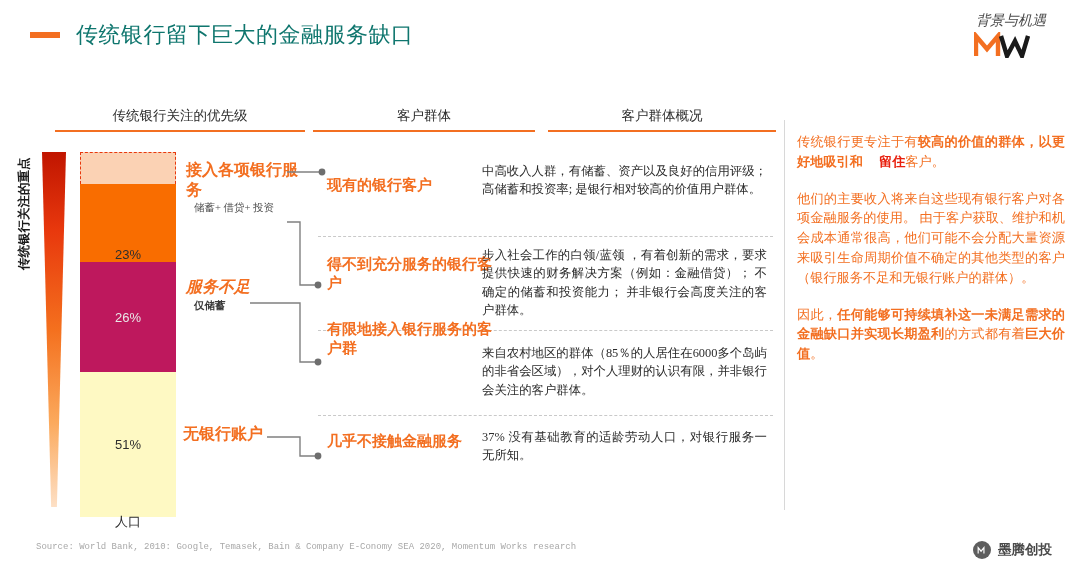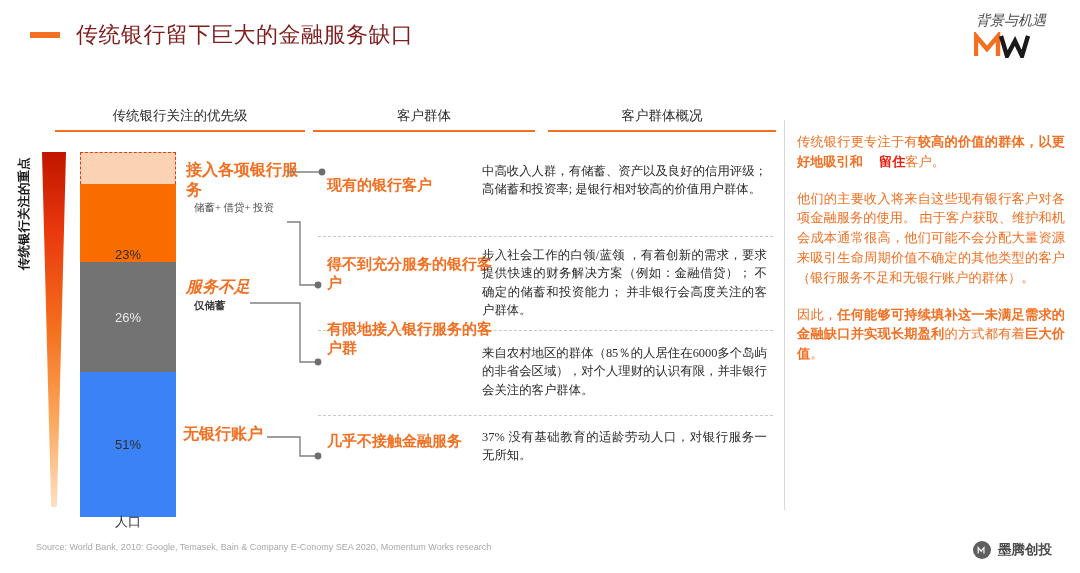--- a/index.html
+++ b/index.html
@@ -11,21 +11,21 @@
     position:relative;
     overflow:hidden;
   }
   .slide { position:absolute; inset:0; }
 
   
   .title-bar { position:absolute; left:30px; top:20px; display:flex; align-items:center; }
   .title-dash { width:30px; height:6px; background:#F36F21; margin-right:16px; }
   .title-text {
     font-family:"Liberation Serif","DejaVu Serif",serif;
-    font-size:22px; color:#7f1d1d; letter-spacing:0.5px; white-space:nowrap;
+    font-size:22px; color:#0f766e; letter-spacing:0.5px; white-space:nowrap;
   }
   .kicker {
     position:absolute; right:34px; top:12px;
     font-size:14px; font-style:italic; color:#4a4a4a;
     font-family:"Liberation Serif","DejaVu Serif",serif;
   }
   .logo { position:absolute; right:50px; top:32px; width:56px; height:26px; }
 
   
   .colhead { position:absolute; text-align:center; }
@@ -60,23 +60,23 @@
 
   
   .bar { position:absolute; left:80px; top:152px; width:96px; }
   .seg { position:relative; display:flex; align-items:center; justify-content:center; }
   .seg .pct {
     font-size:13px; font-family:"Liberation Sans","DejaVu Sans",sans-serif;
   }
   .seg-dashed { height:32px; background:#FBD2B4; border:1.5px dashed #E8380D; border-bottom:none; }
   .seg-orange { height:78px; background:#F96D00;align-items:flex-end; }
   .seg-orange .pct { color:#2e2e2e; }
-  .seg-dark   { height:110px; background:#737373; }
+  .seg-dark   { height:110px; background:#be185d; }
   .seg-dark .pct { color:#e8e8e8; }
-  .seg-light  { height:145px; background:#3b82f6; }
+  .seg-light  { height:145px; background:#fef9c3; }
   .seg-light .pct { color:#2e2e2e; }
   .bar-caption {
     position:absolute; left:80px; top:513px; width:96px; text-align:center;
     font-size:13px; color:#2b2b2b;
     font-family:"Liberation Serif","DejaVu Serif",serif;
   }
 
   
   .side-lbl { position:absolute; }
   .side-lbl .big {
@@ -133,21 +133,21 @@
     margin:0 0 17px 0; font-size:13.2px; line-height:1.5; color:#F36F21;
     font-family:"Liberation Serif","DejaVu Serif",serif; text-align:justify;
   }
   .panel .hl { font-weight:bold; }
   .panel .hl-red { font-weight:bold; color:#E8200E;margin-left:16px; }
   .panel .plain { color:#F36F21; font-weight:normal; }
 
   
   .source {
     position:absolute; left:36px; top:542px; font-size:9px; color:#a8a8a8;
-    font-family:Liberation Sans, sans-serif;
+    font-family:Liberation Mono, monospace;
   }
   .watermark {
     position:absolute; right:28px; bottom:14px; display:flex; align-items:center; gap:7px;
   }
   .wm-circle {
     width:18px; height:18px; border-radius:50%; background:#5e5e5e;
     display:flex; align-items:center; justify-content:center;
   }
   .wm-circle svg { display:block; }
   .wm-txt {

